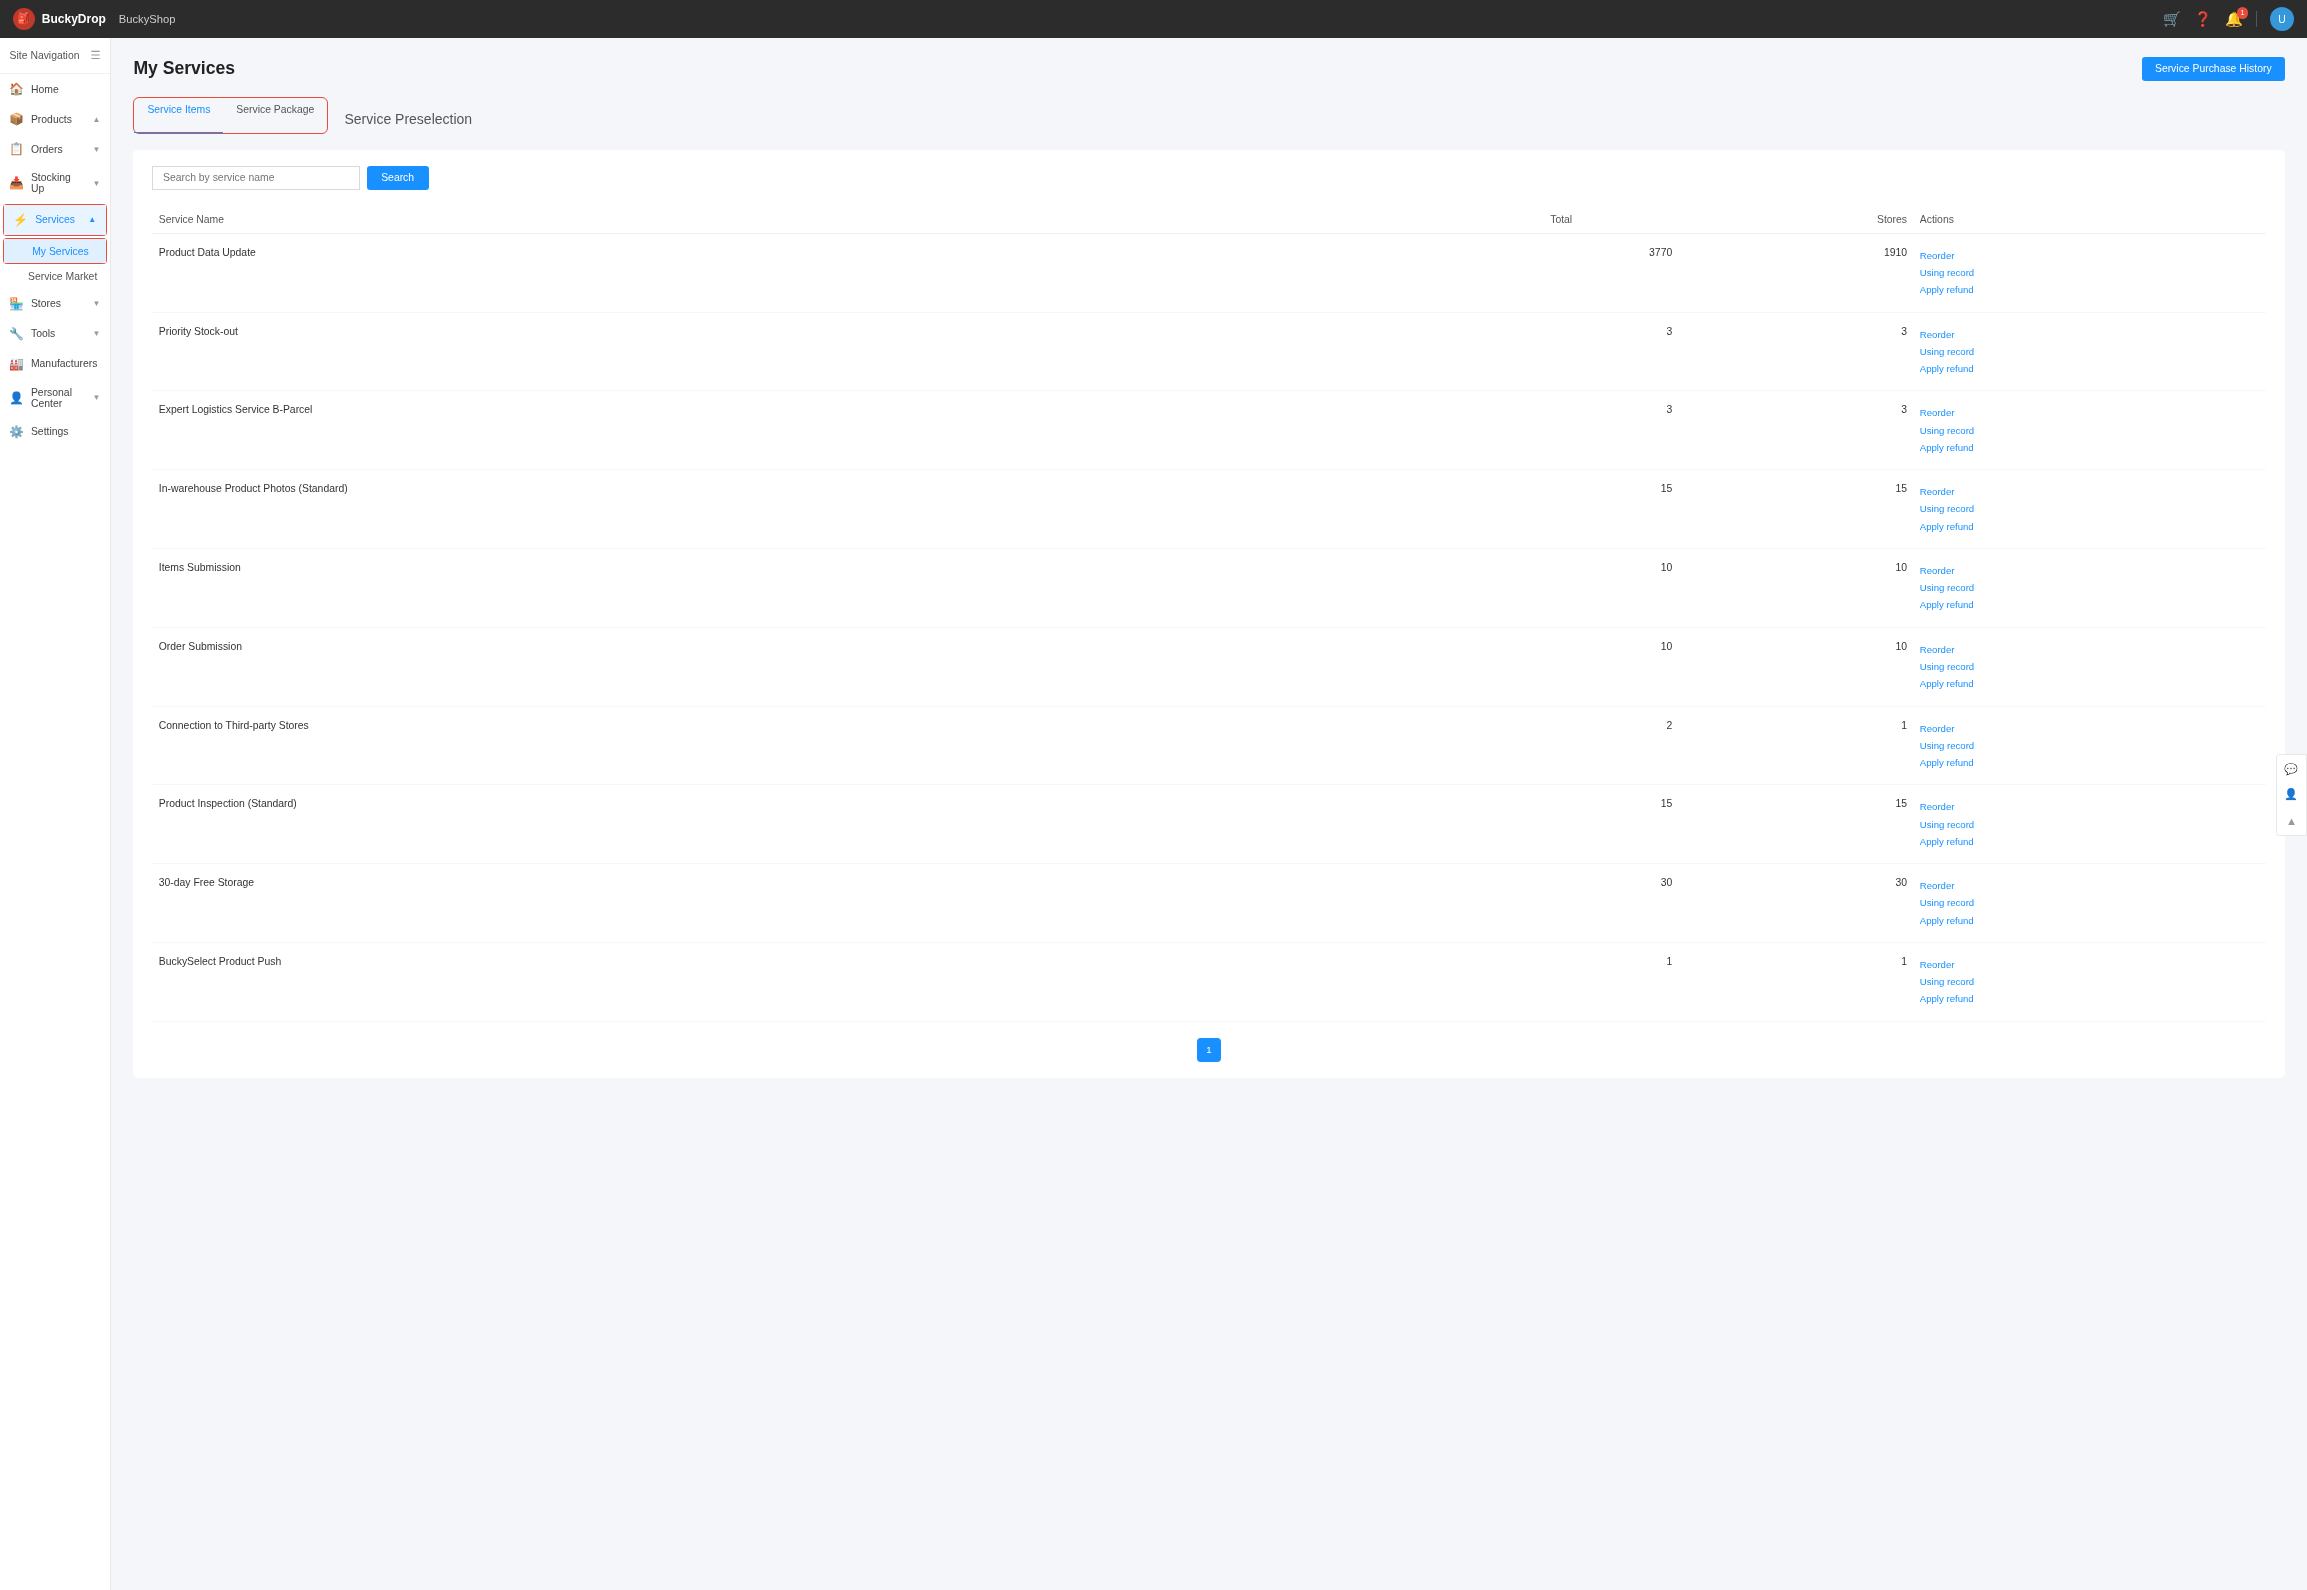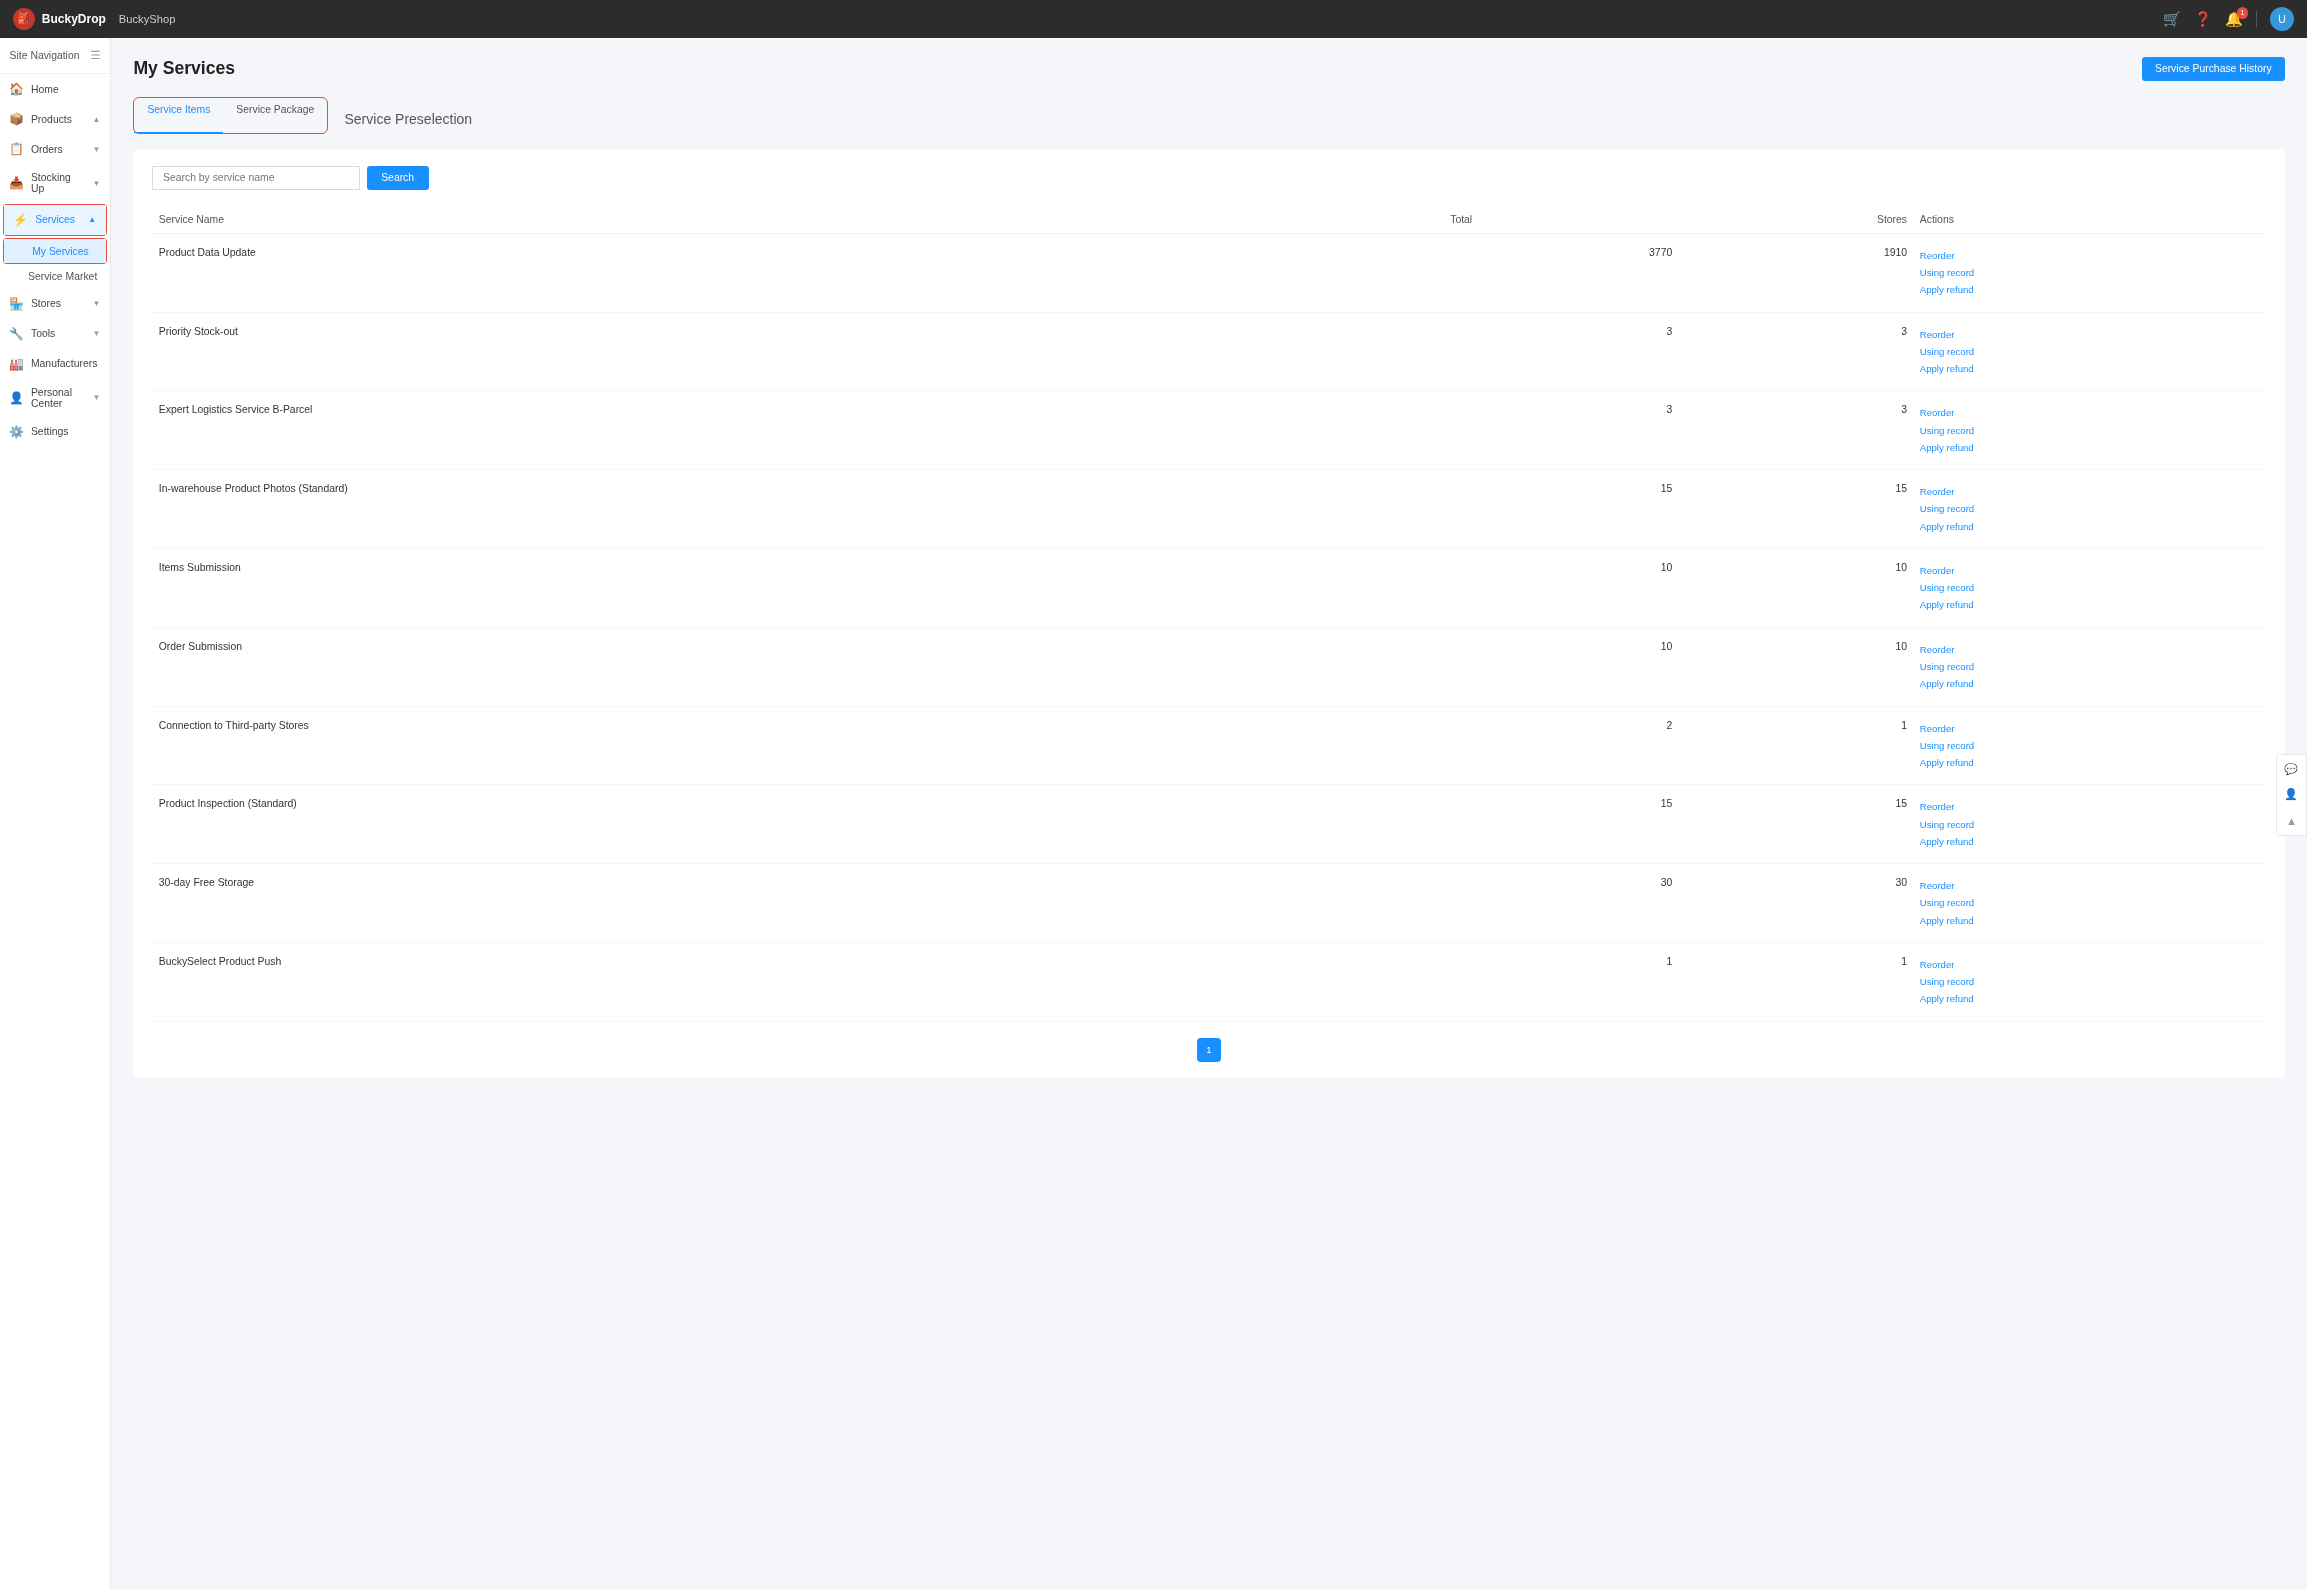--- a/index.html
+++ b/index.html
@@ -439,21 +439,21 @@
 
       <div class="search-bar">
         <input class="search-input" type="text" placeholder="Search by service name" style="">
         <button class="btn-search">Search</button>
       </div>
 
       <table class="service-table">
         <thead>
           <tr>
             <th class="col-name">Service Name</th>
-            <th class="col-total right" style="text-align:left;">Total</th>
+            <th class="col-total right" style="text-align:center;">Total</th>
             <th class="col-surplus right" style="text-align:right;">Stores</th>
             <th class="col-actions">Actions</th>
           </tr>
         </thead>
         <tbody id="table-body">
         <tr>
               <td>Product Data Update</td>
               <td style="text-align: right;">3770</td>
               <td style="text-align: right;">1910</td>
               <td class="actions">

